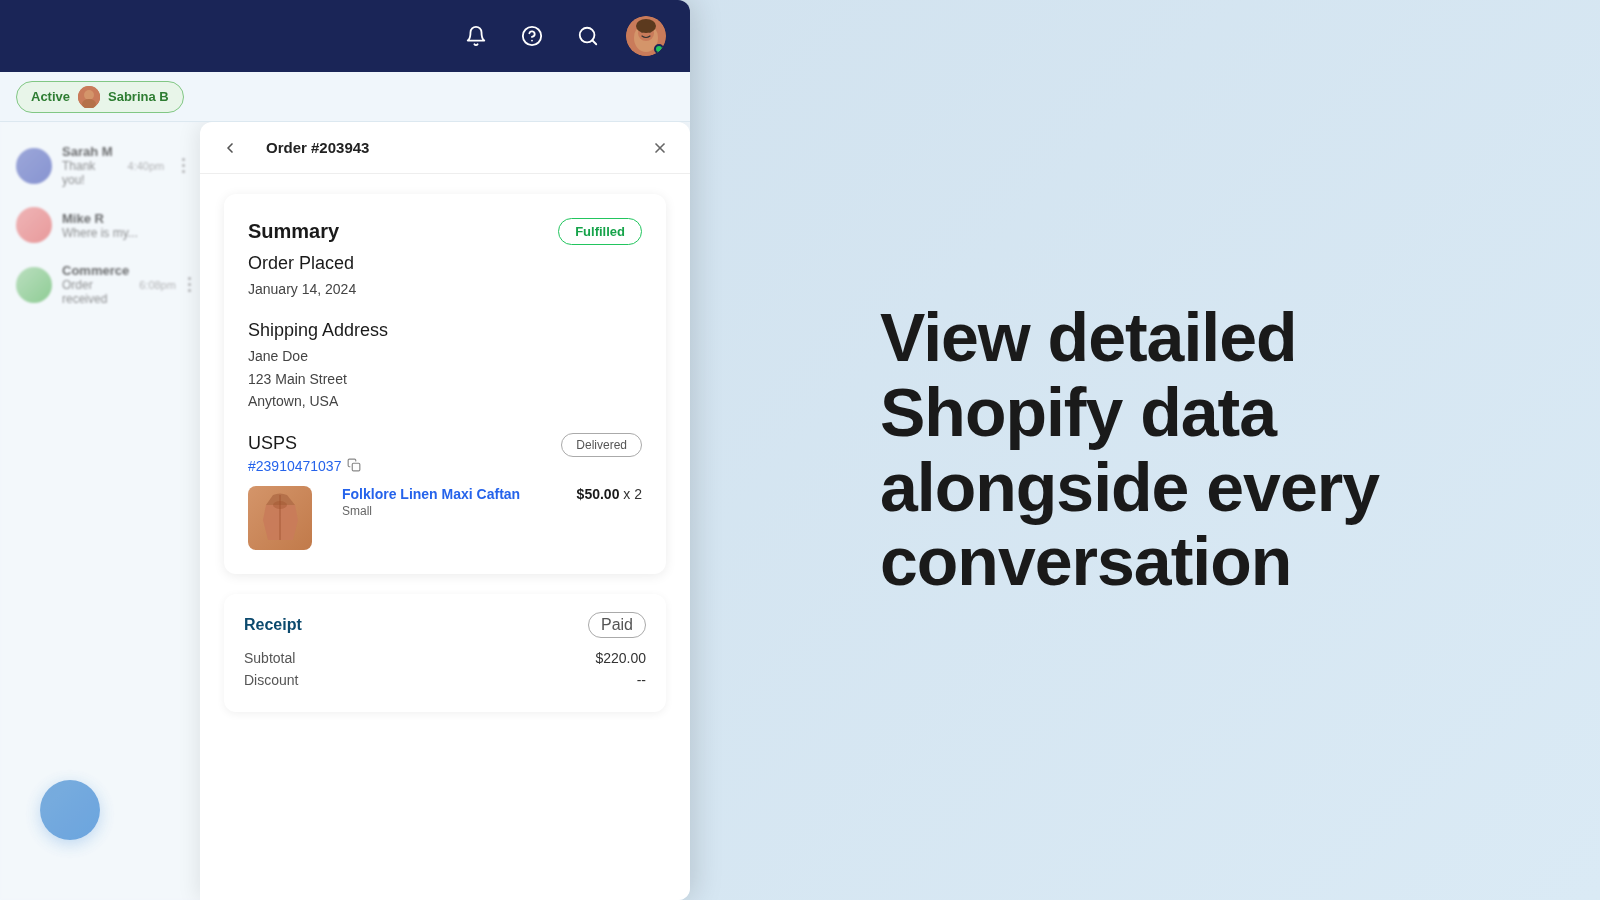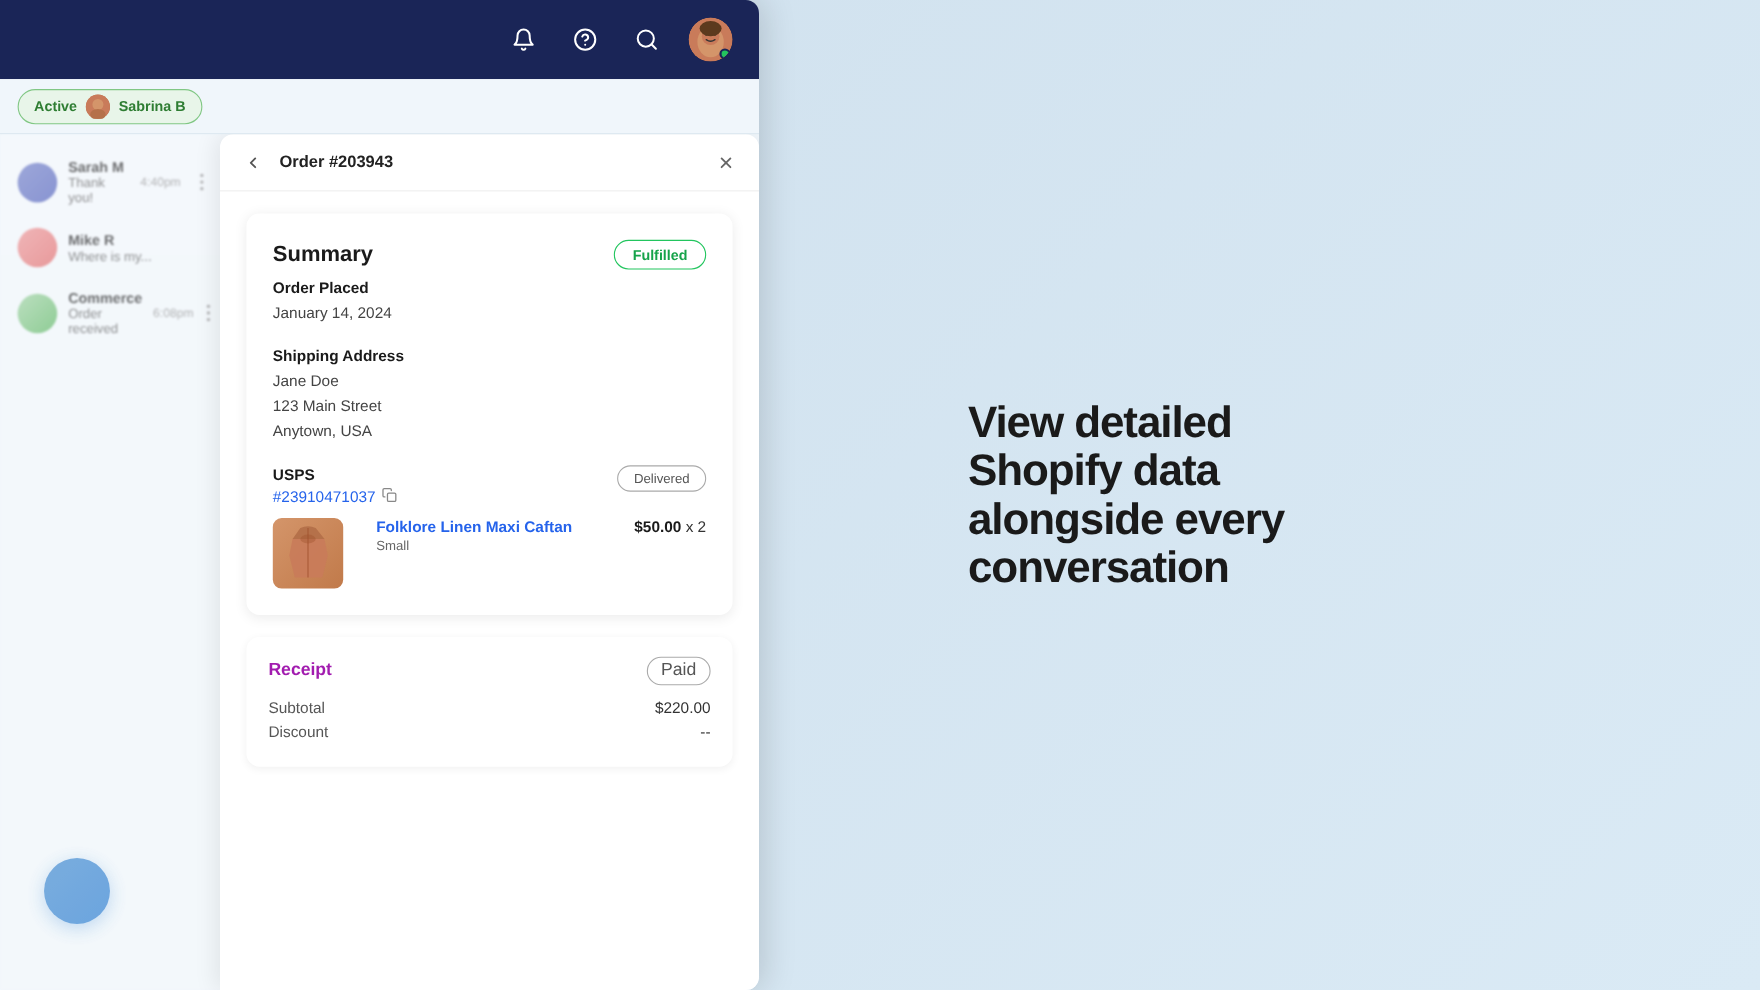--- a/index.html
+++ b/index.html
@@ -21,21 +21,21 @@
 
     
     .hero-text {
       position: absolute;
       right: 80px;
       top: 50%;
       transform: translateY(-50%);
       width: 640px;
     }
     .hero-text h1 {
-      font-size: 40px;
+      font-size: 68px;
       font-weight: 900;
       color: #1a1a1a;
       line-height: 1.1;
       letter-spacing: -1px;
     }
 
     
     .app-window {
       position: absolute;
       left: 0;
@@ -231,21 +231,21 @@
       display: flex;
       flex-direction: column;
     }
 
     .order-panel-header {
       height: 52px;
       border-bottom: 1px solid #eee;
       display: flex;
       align-items: center;
       padding: 0 16px;
-      gap: 10px;
+      gap: 22px;
       flex-shrink: 0;
     }
     .back-btn {
       width: 28px;
       height: 28px;
       display: flex;
       align-items: center;
       justify-content: center;
       cursor: pointer;
       color: #555;
@@ -296,22 +296,22 @@
       border-radius: 20px;
       padding: 5px 16px;
       font-size: 13px;
       font-weight: 600;
       color: #16a34a;
       background: transparent;
     }
 
     .info-section { margin-bottom: 20px; }
     .info-label {
-      font-size: 14px;
-      font-weight: 700;
+      font-size: 18px;
+      font-weight: 400;
       color: #1a1a1a;
       margin-bottom: 4px;
     }
     .info-value {
       font-size: 14px;
       color: #444;
       line-height: 1.6;
     }
 
     .shipping-row {
@@ -394,21 +394,21 @@
     }
     .receipt-header {
       display: flex;
       align-items: center;
       justify-content: space-between;
       margin-bottom: 12px;
     }
     .receipt-title {
       font-size: 16px;
       font-weight: 700;
-      color: #a21caf;
+      color: #0c4a6e;
     }
     .paid-badge {
       border: 1.5px solid #aaa;
       border-radius: 20px;
       padding: 3px 12px;
       font-size: 16px;
       color: #555;
       background: transparent;
     }
     .receipt-row {

